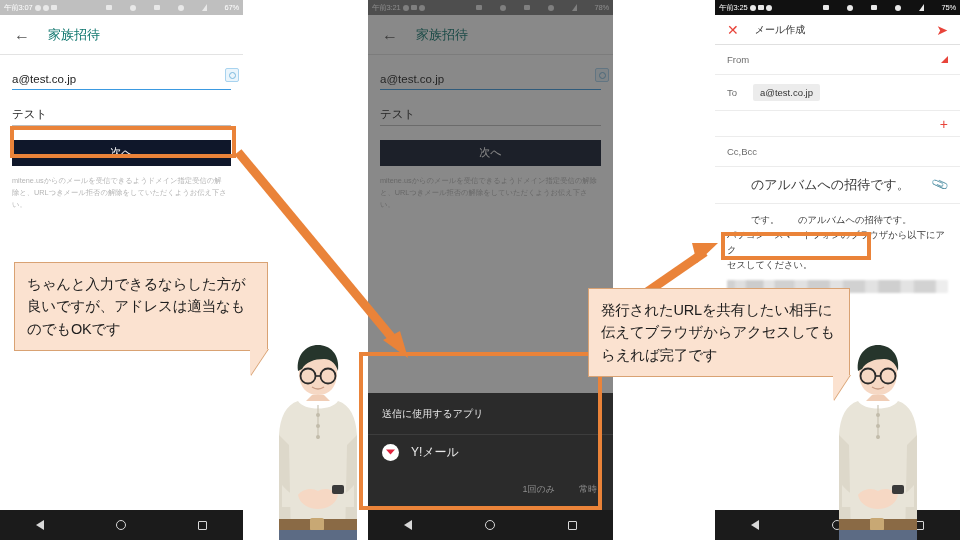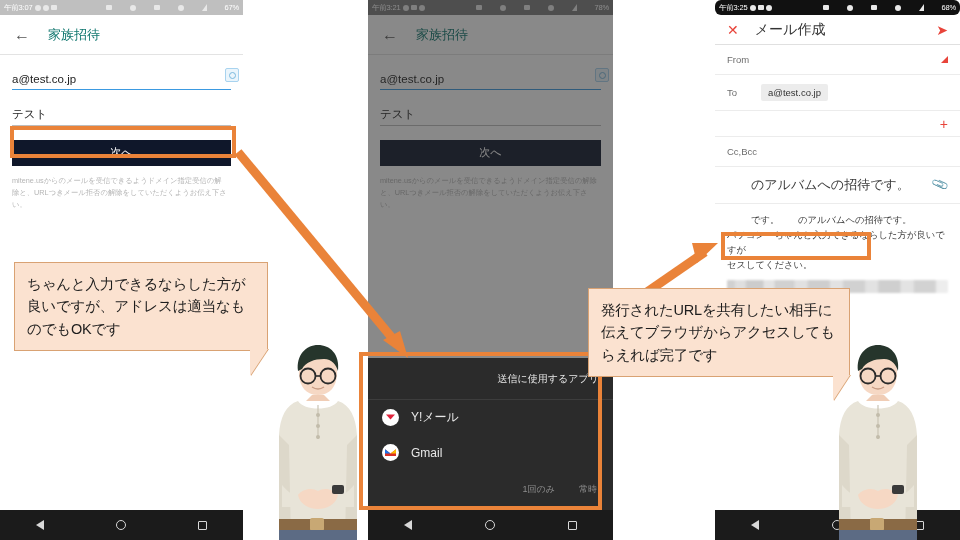--- a/index.html
+++ b/index.html
@@ -17,21 +17,21 @@
   #phone1 { left:0;   width:243px; }
   #phone2 { left:356px; width:245px;margin-left:12px; }
   #phone3 { left:715px; width:245px; }
 
   .statusbar {
     height:15px; background:#bfbfbf; color:#ffffff;
     display:flex; align-items:center; gap:3px;
     padding:0 4px; font-size:7.5px; letter-spacing:-0.2px;
   }
   .statusbar.dark { background:#7d7d7d; }
-  .statusbar.black { background:#111; color:#fff;border-radius:6px; }
+  .statusbar.black { background:#111; color:#fff; }
   .sb-time { font-size:7.5px; white-space:nowrap; }
   .sb-icons { display:flex; gap:2px; align-items:center; }
   .sb-dot { width:6px; height:6px; border-radius:50%; background:#e8e8e8; display:inline-block; }
   .sb-sq { width:6px; height:5px; background:#e8e8e8; display:inline-block; border-radius:1px; }
   .sb-right { margin-left:auto; display:flex; gap:18px; align-items:center; }
   .sb-bat { font-size:7.5px; }
   .tri { width:0;height:0;border-left:5px solid transparent;border-bottom:7px solid #e8e8e8; display:inline-block; }
 
   .appbar {
     height:40px; display:flex; align-items:center; gap:18px;
@@ -66,21 +66,21 @@
   .note { font-size:7.3px; color:#b5b5b5; line-height:1.65; margin-top:9px; padding-right:4px; }
 
   
   .hl { position:absolute; border:4px solid #ea8339; }
 
   
   .dim { position:absolute; left:0; right:0; top:0; bottom:0; background:rgba(40,40,40,0.55); }
 
   
   .sheet {
-    position:absolute; left:0; right:0; bottom:30px; background:#2b2b2b; color:#e6e6e6;text-align:right;
+    position:absolute; left:0; right:0; bottom:30px; background:#2b2b2b; color:#e6e6e6;
   }
   .sheet-title { font-size:10px; padding:14px 14px 13px 14px; border-bottom:1px solid #3d3d3d; color:#e8e8e8; }
   .sheet-row { display:flex; align-items:center; gap:12px; padding:9px 14px; }
   .sheet-row span { font-size:12px; color:#e8e8e8; }
   .app-ico { width:17px;height:17px;border-radius:50%;background:#fff;display:flex;align-items:center;justify-content:center;flex:0 0 auto; }
   .sheet-actions { display:flex; justify-content:flex-end; gap:24px; padding:13px 16px 14px 0; }
   .sheet-actions span { font-size:9px; color:#8d8d8d; }
 
   .navbar {
     position:absolute; left:0; right:0; bottom:0; height:30px; background:#1b1b1b;
@@ -89,23 +89,23 @@
   .nav-back { width:0;height:0;border-top:5px solid transparent;border-bottom:5px solid transparent;border-right:8px solid #d8d8d8; }
   .nav-home { width:10px;height:10px;border:1.6px solid #d8d8d8;border-radius:50%; }
   .nav-rec { width:9px;height:9px;border:1.6px solid #d8d8d8;border-radius:1px; }
 
   
   .mailbar {
     height:30px; display:flex; align-items:center; gap:16px; padding:0 12px;
     border-bottom:1px solid #e0e0e0; background:#fff;
   }
   .mail-x { color:#e8443a; font-size:14px; line-height:1; }
-  .mail-title { font-size:14px; color:#333; }
+  .mail-title { font-size:10px; color:#333; }
   .mail-send { margin-left:auto; color:#e8443a; font-size:14px; line-height:1; }
-  .mrow { display:flex; align-items:center; padding:9px 12px; border-bottom:1px solid #ececec; min-height:26px;gap:8px; }
+  .mrow { display:flex; align-items:center; padding:9px 12px; border-bottom:1px solid #ececec; min-height:26px; }
   .mlabel { font-size:9.5px; color:#6e6e6e; width:26px; flex:0 0 auto; }
   .chip { background:#ececec; border-radius:2px; padding:3px 7px; font-size:9.5px; color:#333; }
   .redtri { width:0;height:0;border-left:7px solid transparent;border-bottom:7px solid #e8443a; margin-left:auto; }
   .plus { margin-left:auto; color:#e8443a; font-size:14px; line-height:1; }
   .clip { margin-left:auto; color:#e99a9a; font-size:12px; transform:rotate(-25deg); }
   .subject { font-size:13px; color:#3a3a3a; padding-left:24px; }
   .body-area { padding:9px 12px 0 12px; }
   .body-line { font-size:9.3px; color:#3a3a3a; line-height:1.6; }
   .body-line.indent { padding-left:24px; }
   .url-blur {
@@ -236,30 +236,20 @@
     <div class="sheet">
       <div class="sheet-title">送信に使用するアプリ</div>
       <div class="sheet-row">
         <span class="app-ico">
           <svg width="13" height="13" viewBox="0 0 13 13">
               <path d="M2 3.5 L6.5 8.5 L11 3.5 Z" fill="#e0233c"></path>
             </svg>
         </span>
         <span>Y!メール</span>
       </div>
-      <div class="sheet-row">
-        <span class="app-ico">
-          <svg width="13" height="13" viewBox="0 0 13 13">
-            <path d="M1 3.2 L6.5 7.4 L12 3.2 L12 10 L1 10 Z" fill="#d93025"></path>
-            <path d="M1 3.2 L6.5 7.4 L1 7.4 Z" fill="#1a73e8"></path>
-            <path d="M12 3.2 L6.5 7.4 L12 7.4 Z" fill="#fbbc04"></path>
-          </svg>
-        </span>
-        <span>Gmail</span>
-      </div>
       <div class="sheet-actions">
         <span>1回のみ</span>
         <span>常時</span>
       </div>
     </div>
 
     <div class="navbar">
       <i class="nav-back"></i>
       <i class="nav-home"></i>
       <i class="nav-rec"></i>
@@ -273,21 +263,21 @@
         <i class="sb-dot"></i>
         <i class="sb-sq"></i>
         <i class="sb-dot"></i>
       </span>
       <span class="sb-right">
         <i class="sb-sq"></i>
         <i class="sb-dot"></i>
         <i class="sb-sq"></i>
         <i class="sb-dot"></i>
         <i class="tri"></i>
-        <span class="sb-bat">68%</span>
+        <span class="sb-bat">75%</span>
       </span>
     </div>
 
     <div class="mailbar">
       <span class="mail-x">✕</span>
       <span class="mail-title">メール作成</span>
       <span class="mail-send">➤</span>
     </div>
 
     <div class="mrow">
@@ -308,21 +298,21 @@
       <span class="mlabel" style="width:auto">Cc,Bcc</span>
     </div>
 
     <div class="mrow">
       <span class="subject">のアルバムへの招待です。</span>
       <span class="clip">📎</span>
     </div>
 
     <div class="body-area">
       <div class="body-line indent">です。　　のアルバムへの招待です。</div>
-      <div class="body-line">パソコン・ちゃんと入力できるならした方が良いですが</div>
+      <div class="body-line">パソコン・スマートフォンのブラウザから以下にアク</div>
       <div class="body-line">セスしてください。</div>
       <div class="url-blur"></div>
       <div class="body-line">【家族アルバム みてね】</div>
     </div>
 
     <div class="navbar">
       <i class="nav-back"></i>
       <i class="nav-home"></i>
       <i class="nav-rec"></i>
     </div>

